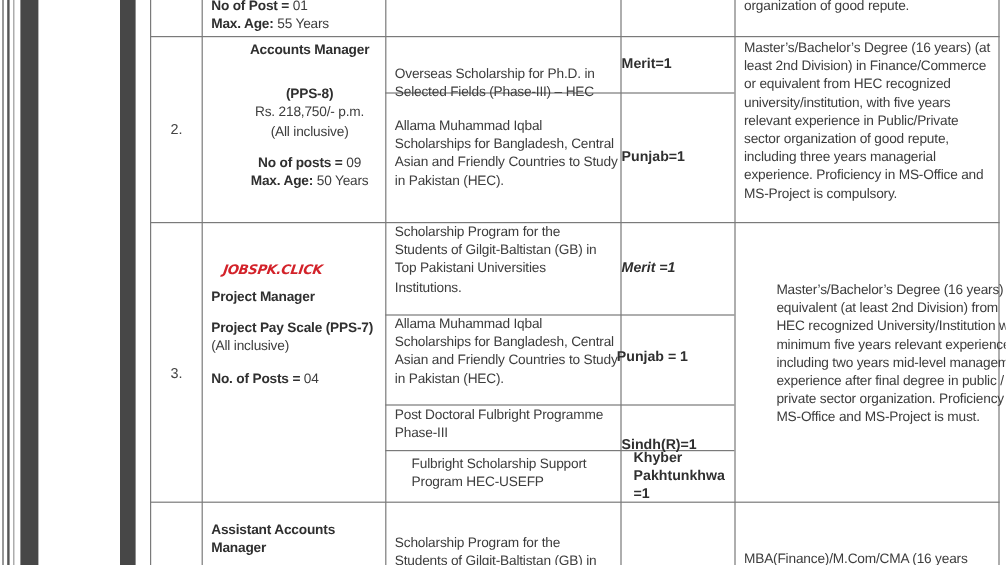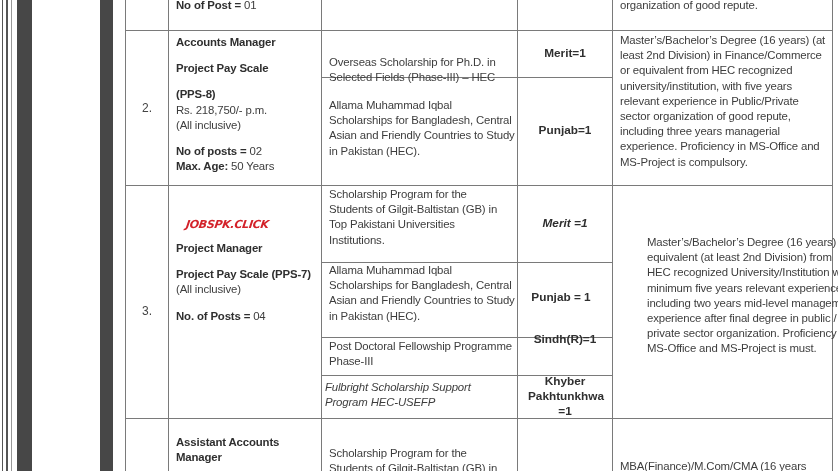--- a/index.html
+++ b/index.html
@@ -13,21 +13,21 @@
     transform-origin:0 0;
     transform: translateX(33px) rotate(-90deg) translateX(-100%);
     white-space:nowrap; font-family:"DejaVu Sans", sans-serif; font-weight:bold;
     font-size:60px; letter-spacing:11px; color:#474747; line-height:67px;
   }
   .hl { position:absolute; height:1px; background:#7a7a7a; }
   .vl { position:absolute; width:1px; background:#7a7a7a; }
   .cell { position:absolute; font-size:11.4px; line-height:15.2px; color:#3d3d3d; letter-spacing:-0.15px; }
   .b { font-weight:bold; color:#2f2f2f; }
   .num { position:absolute; font-size:12px; color:#444; }
-  .quota { position:absolute; font-weight:bold; font-size:11.8px; color:#2f2f2f; text-align:center; line-height:15px; }
+  .quota { position:absolute; font-weight:bold; font-size:11.8px; color:#2f2f2f; text-align:left; line-height:15px; }
   .gap { height:11px; }
   .watermark { font-family:"DejaVu Sans", sans-serif; font-weight:bold; font-style:italic;
                color:#d3222a; font-size:11px; letter-spacing:-0.3px; transform:skewX(-8deg); display:inline-block; }
 </style>
 </head>
 <body>
 
 <div class="edge-line" style="left:2px;width:1px;"></div>
 <div class="edge-line" style="left:6px;width:2px;"></div>
 <div class="edge-line" style="left:11px;width:1px;background:#999;"></div>
@@ -47,34 +47,34 @@
 <div class="hl" style="left:125px;width:708px;top:30px;"></div>
 <div class="hl" style="left:321px;width:291px;top:77px;"></div>
 <div class="hl" style="left:125px;width:708px;top:185px;"></div>
 <div class="hl" style="left:321px;width:291px;top:262px;"></div>
 <div class="hl" style="left:321px;width:291px;top:337px;"></div>
 <div class="hl" style="left:321px;width:291px;top:375px;"></div>
 <div class="hl" style="left:125px;width:708px;top:418px;"></div>
 
 <div class="cell" style="left:176px;top:-2px;width:140px;">
   <div><span class="b">No of Post = </span><span>01</span></div>
+  <div><span class="b">Max. Age:</span> <span>55 Years</span></div>
 </div>
 <div class="cell" style="left:620px;top:-2px;width:208px;">organization of good repute.</div>
 
 <div class="num" style="left:142px;top:101px;">2.</div>
-<div class="cell" style="left:176px;top:35px;width:140px;">
+<div class="cell" style="left:188px;top:35px;width:140px;text-align:center;">
   <div class="b">Accounts Manager</div>
   <div class="gap"></div>
-  <div class="b">Project Pay Scale</div>
   <div class="gap"></div>
   <div class="b">(PPS-8)</div>
   <div>Rs. 218,750/- p.m.</div>
   <div>(All inclusive)</div>
   <div class="gap"></div>
-  <div><span class="b">No of posts = </span><span>02</span></div>
+  <div><span class="b">No of posts = </span><span>09</span></div>
   <div><span class="b">Max. Age:</span> <span>50 Years</span></div>
 </div>
 <div class="cell" style="left:329px;top:31px;width:180px;margin-top:24px;">Overseas Scholarship for Ph.D. in Selected Fields (Phase-III) – HEC</div>
 <div class="quota" style="left:518px;top:46px;width:94px;">Merit=1</div>
 <div class="cell" style="left:329px;top:98px;width:186px;">Allama Muhammad Iqbal Scholarships for Bangladesh, Central Asian and Friendly Countries to Study in Pakistan (HEC).</div>
 <div class="quota" style="left:518px;top:123px;width:94px;">Punjab=1</div>
 <div class="cell" style="left:620px;top:33px;width:206px;">Master’s/Bachelor’s Degree (16 years) (at least 2nd Division) in Finance/Commerce or equivalent from HEC recognized university/institution, with five years relevant experience in Public/Private sector organization of good repute, including three years managerial experience. Proficiency in MS-Office and MS-Project is compulsory.</div>
 
 <div class="num" style="left:142px;top:304px;">3.</div>
 <div class="cell" style="left:176px;top:217px;width:145px;">
@@ -84,23 +84,23 @@
   <div class="gap"></div>
   <div class="b">Project Pay Scale (PPS-7)</div>
   <div>(All inclusive)</div>
   <div class="gap"></div>
   <div><span class="b">No. of Posts = </span><span>04</span></div>
 </div>
 <div class="cell" style="left:329px;top:187px;width:180px;">Scholarship Program for the Students of Gilgit-Baltistan (GB) in Top Pakistani Universities Institutions.</div>
 <div class="quota" style="left:518px;top:216px;width:94px;font-style:italic;">Merit =1</div>
 <div class="cell" style="left:329px;top:263px;width:186px;">Allama Muhammad Iqbal Scholarships for Bangladesh, Central Asian and Friendly Countries to Study in Pakistan (HEC).</div>
 <div class="quota" style="left:514px;top:290px;width:94px;">Punjab = 1</div>
-<div class="cell" style="left:329px;top:339px;width:186px;">Post Doctoral Fellowship Programme Phase-III</div>
-<div class="quota" style="left:518px;top:332px;width:94px;">Sindh(R)=1</div>
-<div class="cell" style="left:325px;top:380px;width:186px;font-style:italic;">Fulbright Scholarship Support Program HEC-USEFP</div>
+<div class="cell" style="left:329px;top:339px;width:186px;">Post Doctoral Fulbright Programme Phase-III</div>
+<div class="quota" style="left:518px;top:363px;width:94px;">Sindh(R)=1</div>
+<div class="cell" style="left:343px;top:380px;width:186px;">Fulbright Scholarship Support Program HEC-USEFP</div>
 <div class="quota" style="left:528px;top:374px;width:74px;">Khyber Pakhtunkhwa =1</div>
 <div class="cell" style="left:647px;top:235px;width:210px;">Master’s/Bachelor’s Degree (16 years) or equivalent (at least 2nd Division) from HEC recognized University/Institution with minimum five years relevant experience, including two years mid-level management experience after final degree in public / private sector organization. Proficiency in MS-Office and MS-Project is must.</div>
 
 <div class="cell" style="left:176px;top:435px;width:120px;">
   <span class="b">Assistant Accounts Manager</span>
 </div>
 <div class="cell" style="left:329px;top:446px;width:180px;">Scholarship Program for the Students of Gilgit-Baltistan (GB) in</div>
 <div class="cell" style="left:620px;top:459px;width:210px;">MBA(Finance)/M.Com/CMA (16 years</div>
 
 </body></html>

